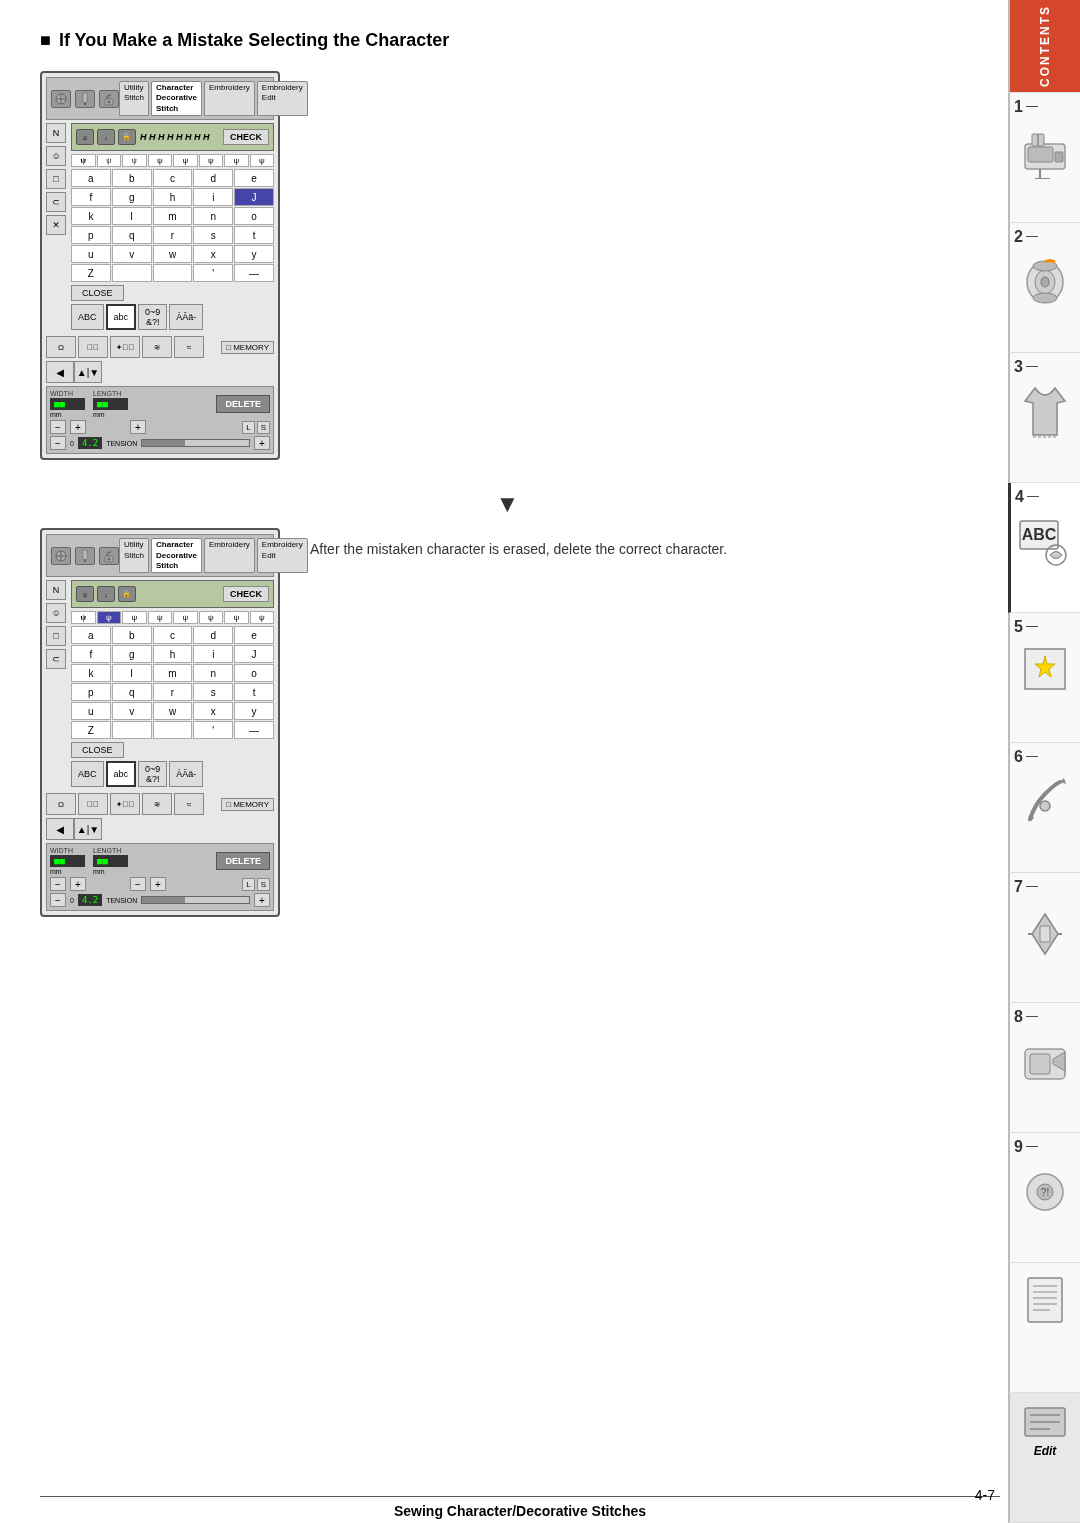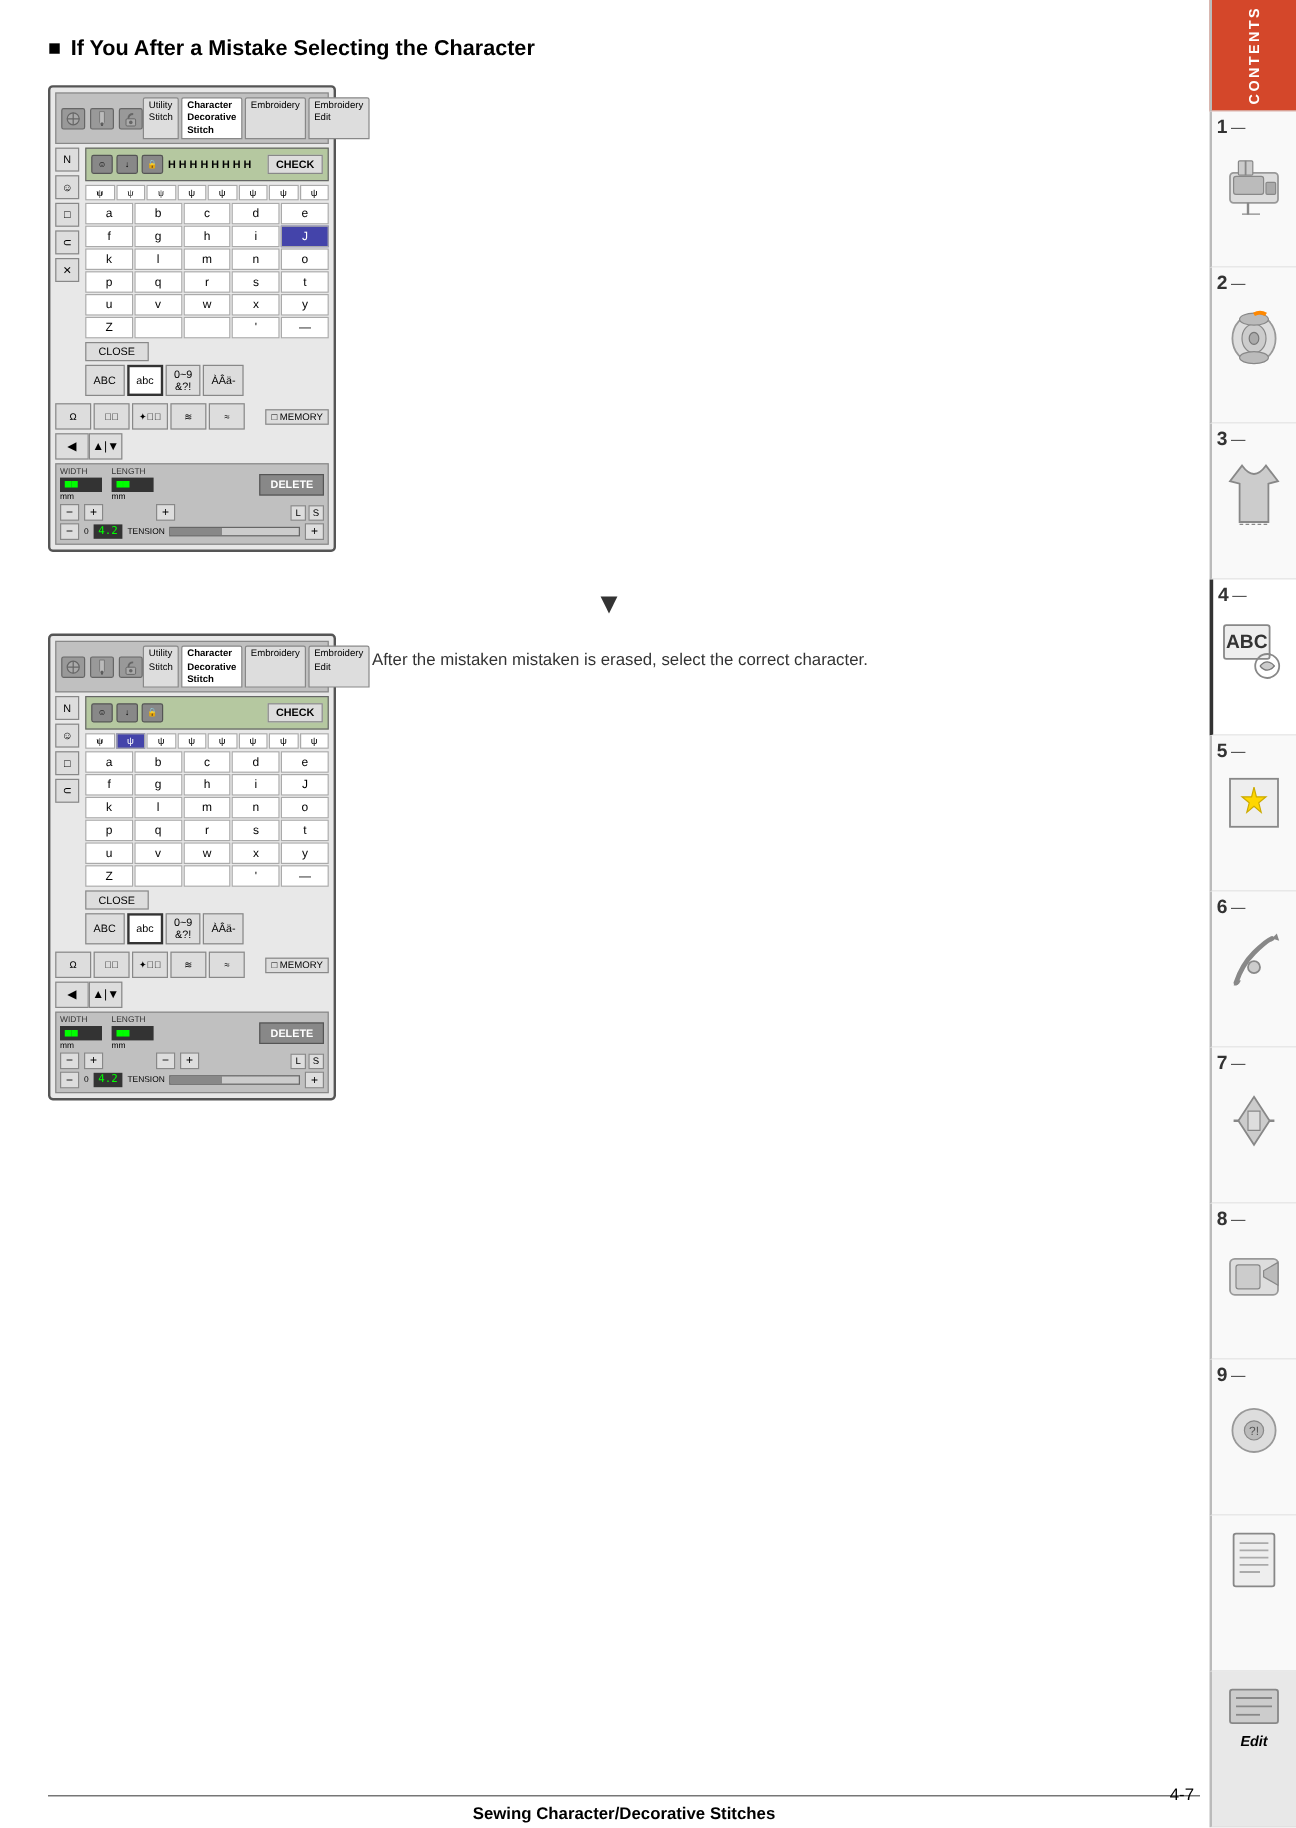--- a/index.html
+++ b/index.html
@@ -428,20 +428,21 @@
       align-items: center;
       justify-content: center;
       font-size: 7px;
     }
 
     .stitch-preview-area {
       flex: 1;
       display: flex;
       gap: 2px;
       align-items: center;
+      font-style: italic;
     }
 
   </style>
 </head>
 <body>
 
 <div class="right-sidebar">
 
   <div class="tab-wrap" style="background:#d4472a; min-height:90px; justify-content:center;">
     <span style="color:white; font-weight:bold; font-size:12px; writing-mode:vertical-rl; transform:rotate(180deg); letter-spacing:2px;">CONTENTS</span>
@@ -615,21 +616,21 @@
       </svg>
       <span style="font-size:12px; font-weight:bold; font-style:italic;">Edit</span>
     </div>
   </div>
 
 </div>
 
 <div class="main-content">
 
   <h2 class="section-heading">
-    <span>If You After a Mistake Selecting the Character</span>
+    <span>If You Make a Mistake Selecting the Character</span>
   </h2>
 
   <div class="two-col">
 
     <div class="panel-col">
       <div class="machine-panel">
 
         <div class="panel-top-bar">
           <div class="icons-left">
             <div class="panel-icon">
@@ -967,21 +968,21 @@
             <span class="tension-value">4.2</span>
             <span style="font-size:7px;">TENSION</span>
             <div class="tension-bar"></div>
             <div class="pm-btn">+</div>
           </div>
         </div>
       </div>
     </div>
 
     <div class="text-col">
-      <p>After the mistaken mistaken is erased, select the correct character.</p>
+      <p>After the mistaken character is erased, delete the correct character.</p>
     </div>
   </div>
 
 </div>
 
 <div style="position:absolute; bottom:4px; left:40px; right:80px; border-top:1px solid #555; padding-top:6px; display:flex; justify-content:center;">
   <span class="footer-text">Sewing Character/Decorative Stitches</span>
 </div>
 <div style="position:absolute; bottom:20px; right:85px; font-size:14px;">4-7</div>
 

